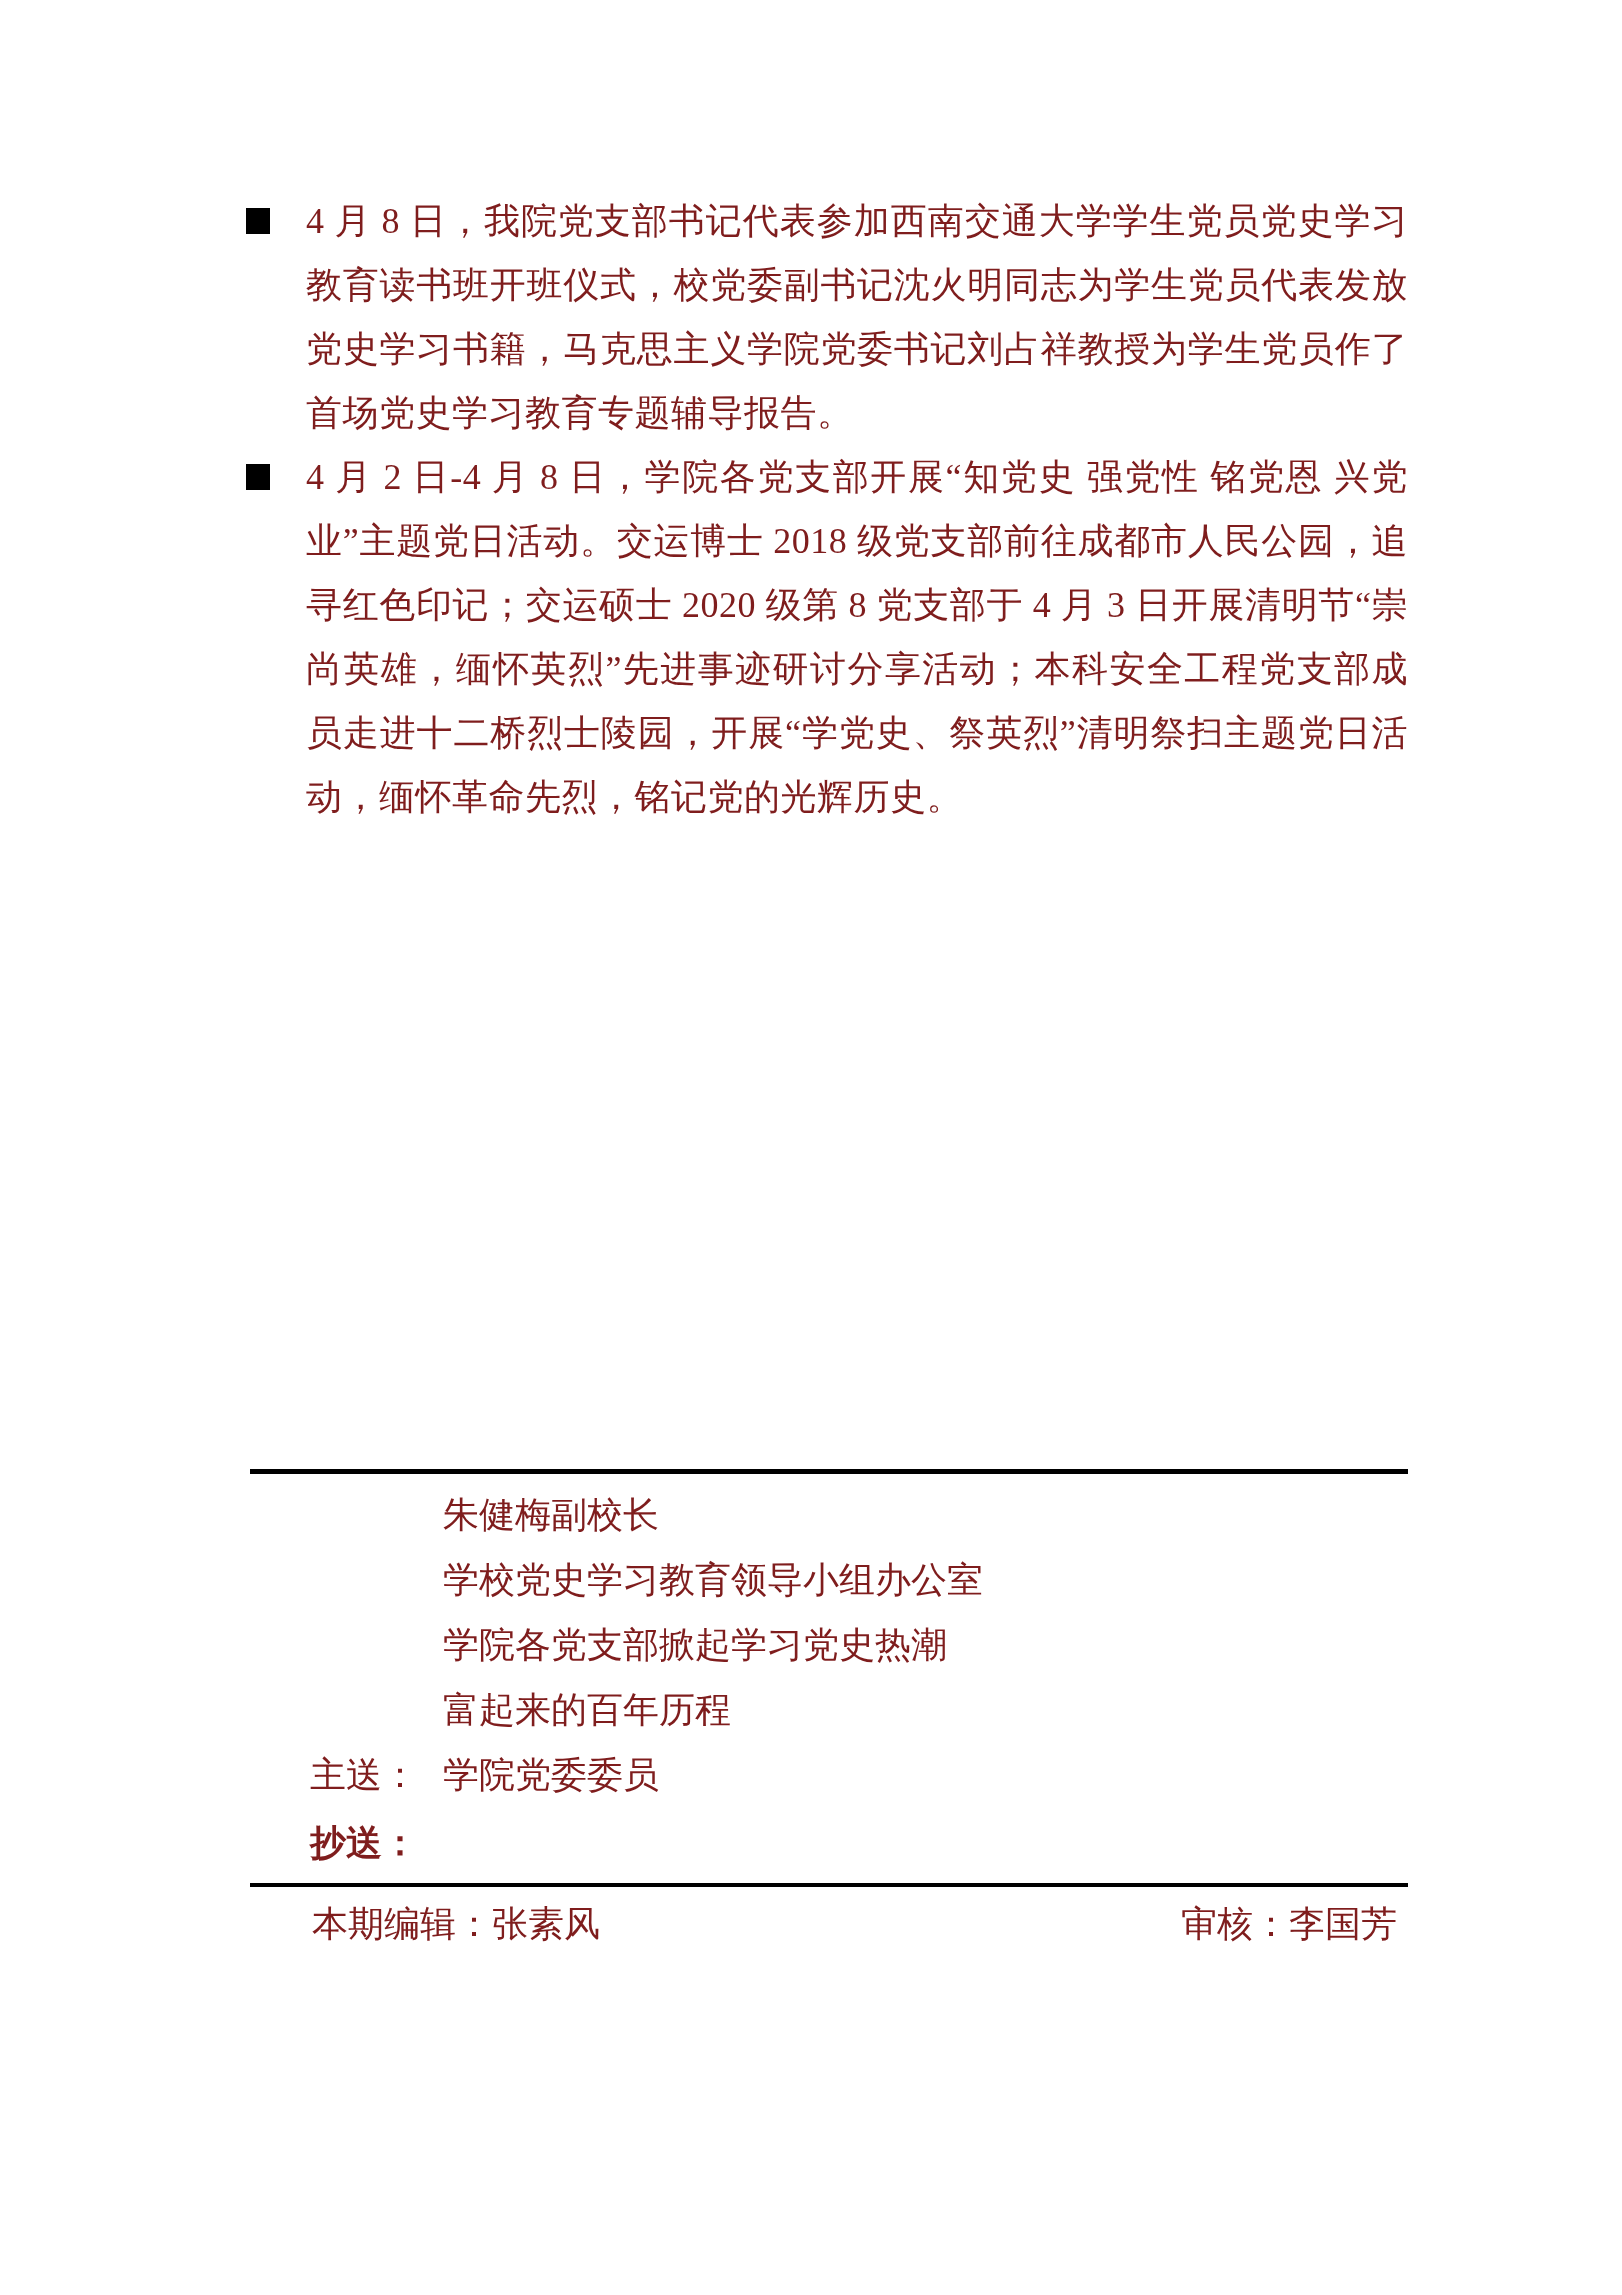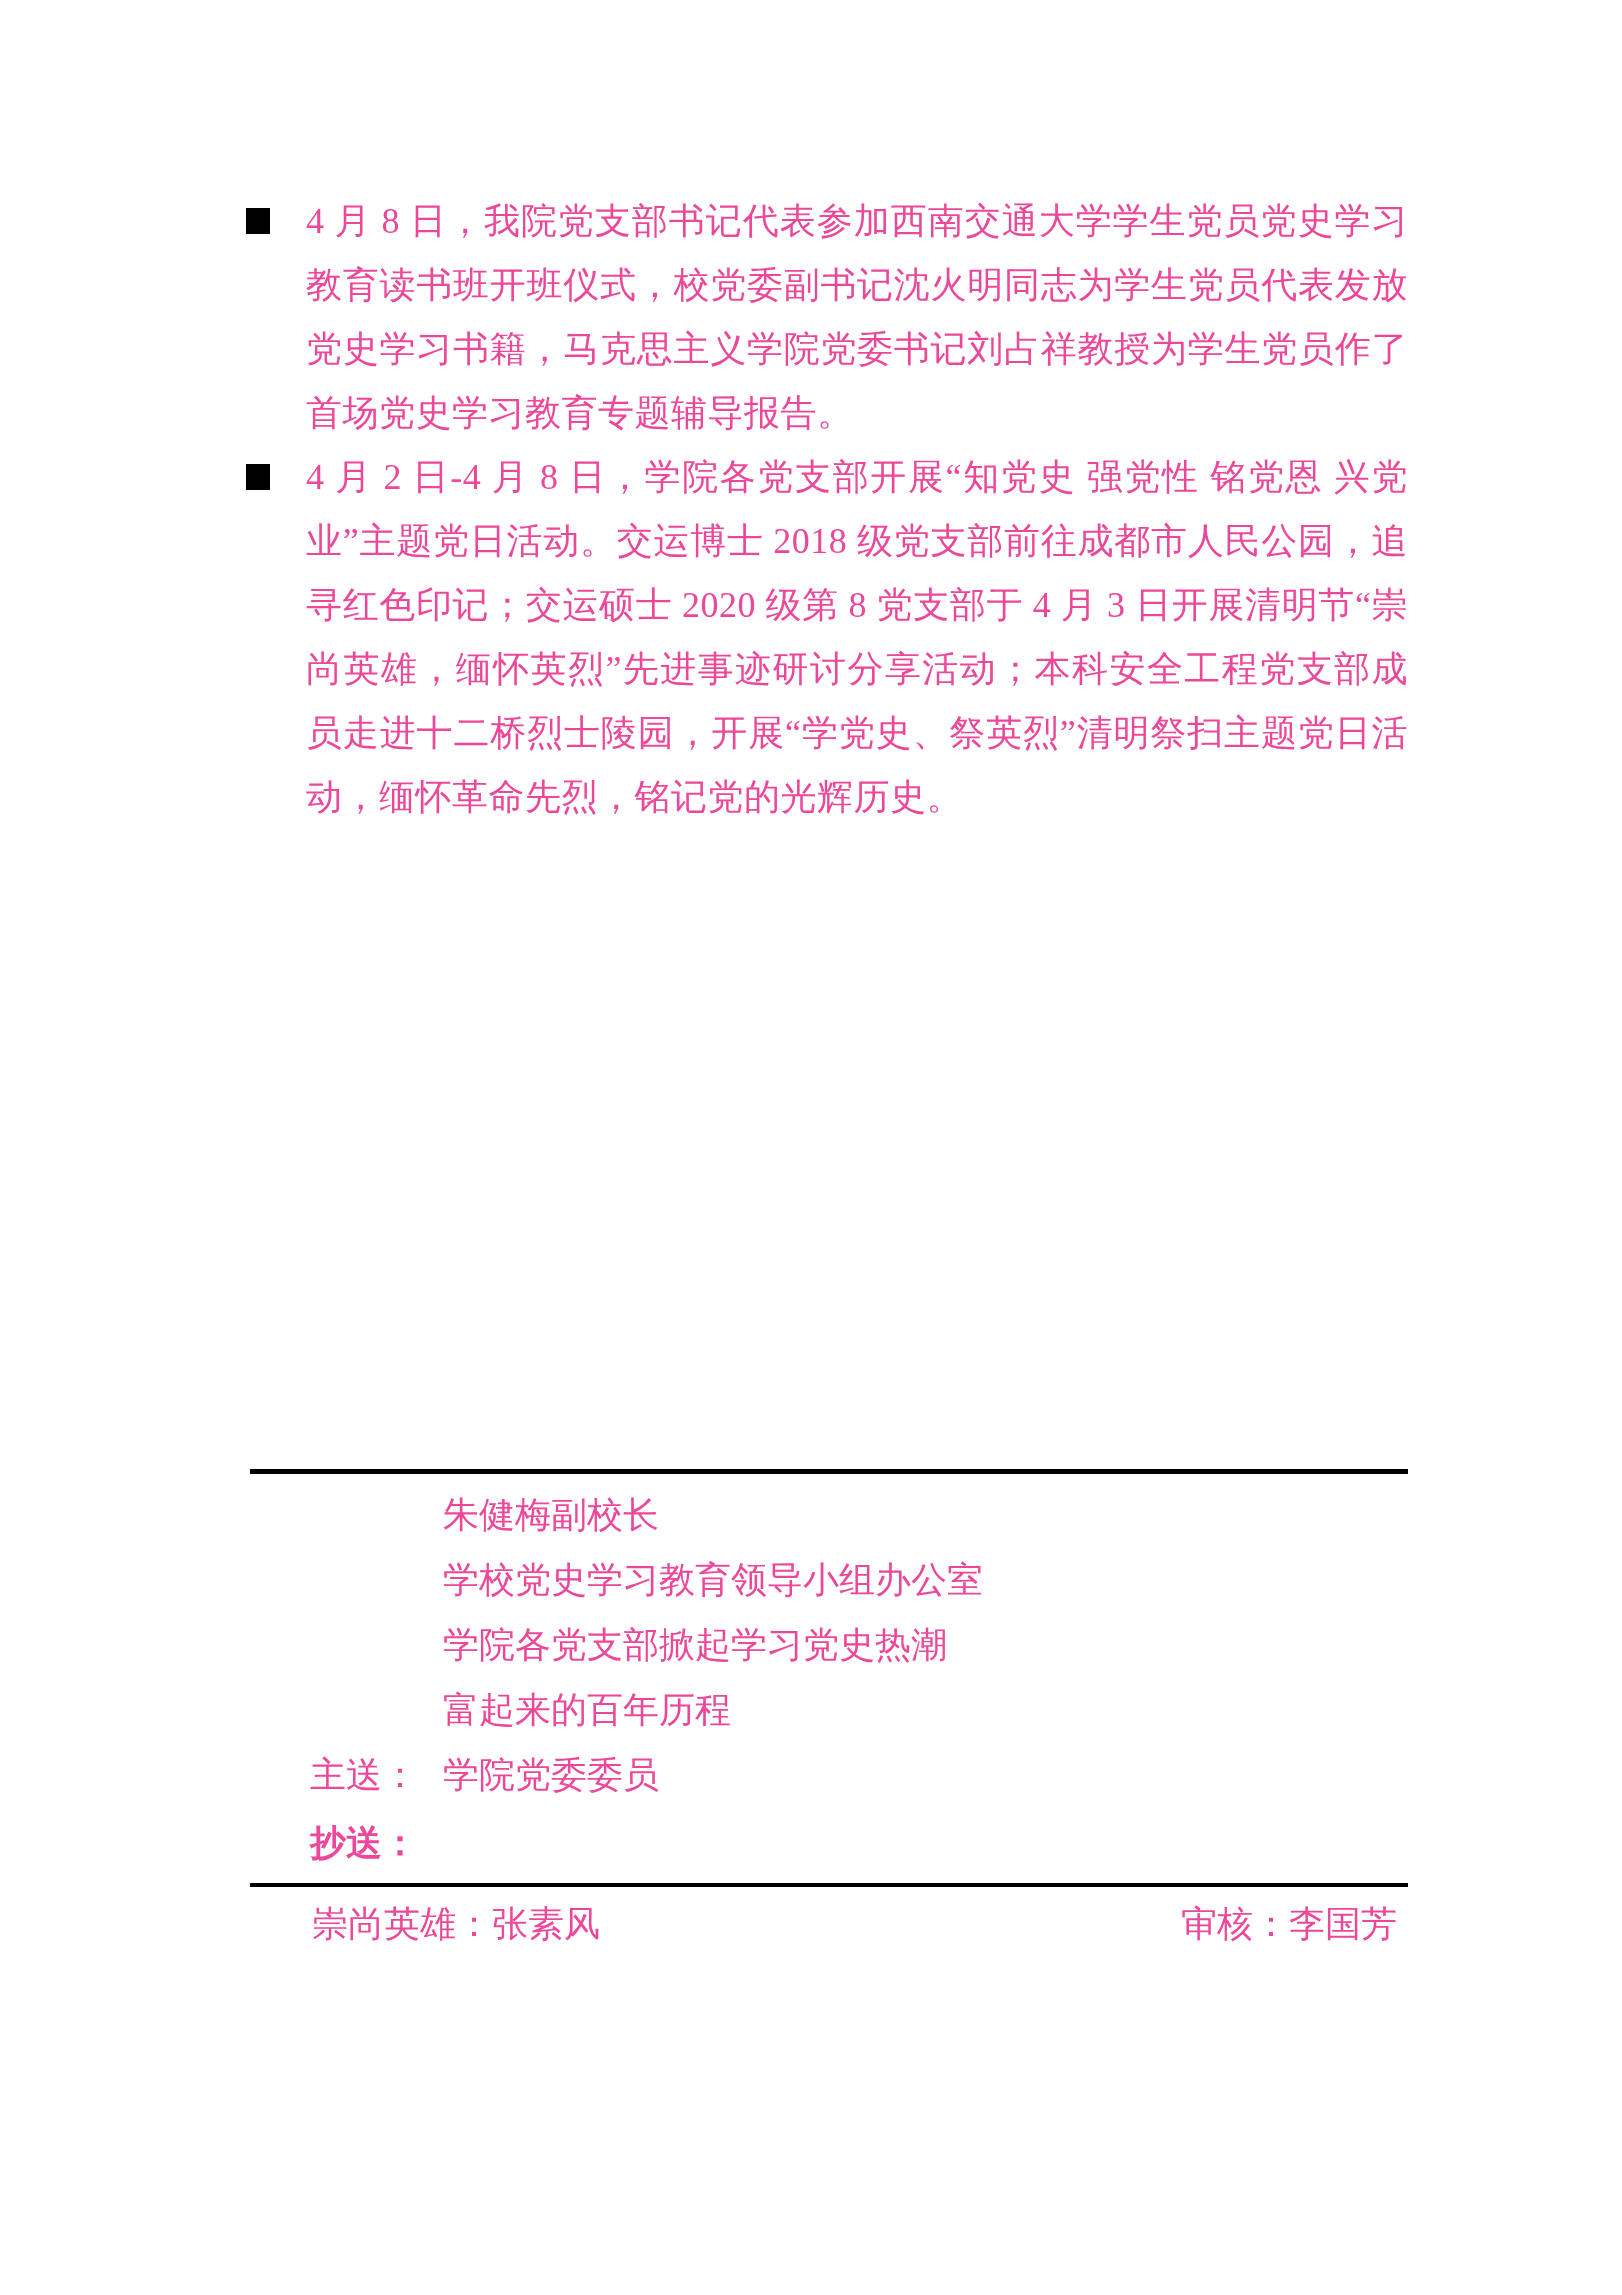--- a/index.html
+++ b/index.html
@@ -2,21 +2,21 @@
 <html lang="zh" style="font-size:14.5px"><head>
 <meta charset="utf-8">
 <style>
   html, body { margin: 0; padding: 0; }
   body { width: 1623px; background: #ffffff; }
   .page {
     position: relative;
     width: 1623px;
     height: 2296px;
     background: #ffffff;
-    color: #ec4899;
+    color: #7f1d1d;
     font-family: "Liberation Serif", "DejaVu Serif", serif;
     overflow: hidden;
   }
   
   .body-text {
     position: absolute;
     left: 306px;
     top: 189px;
     width: 1102px;
   }
@@ -111,20 +111,20 @@
       </div>
     </div>
 
     <div class="dist-row copy-row">
       <span class="dist-label">抄送：</span>
     </div>
 
     <div class="rule rule-bottom"></div>
 
     <div class="credits-row">
-      <span class="credit-left"><span>崇尚英雄：</span><span>张素风</span></span>
+      <span class="credit-left"><span>本期编辑：</span><span>张素风</span></span>
       <span class="credit-right"><span>审核：</span><span>李国芳</span></span>
     </div>
 
   </div>
 
 </div>
 
 
 </body></html>

